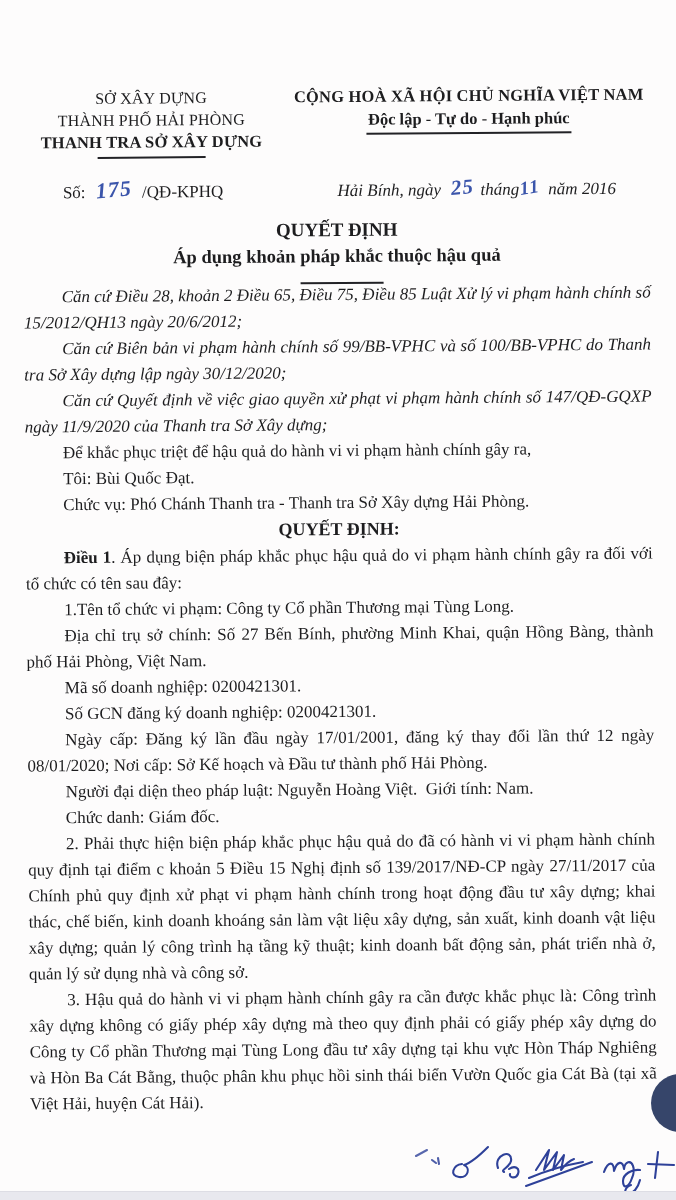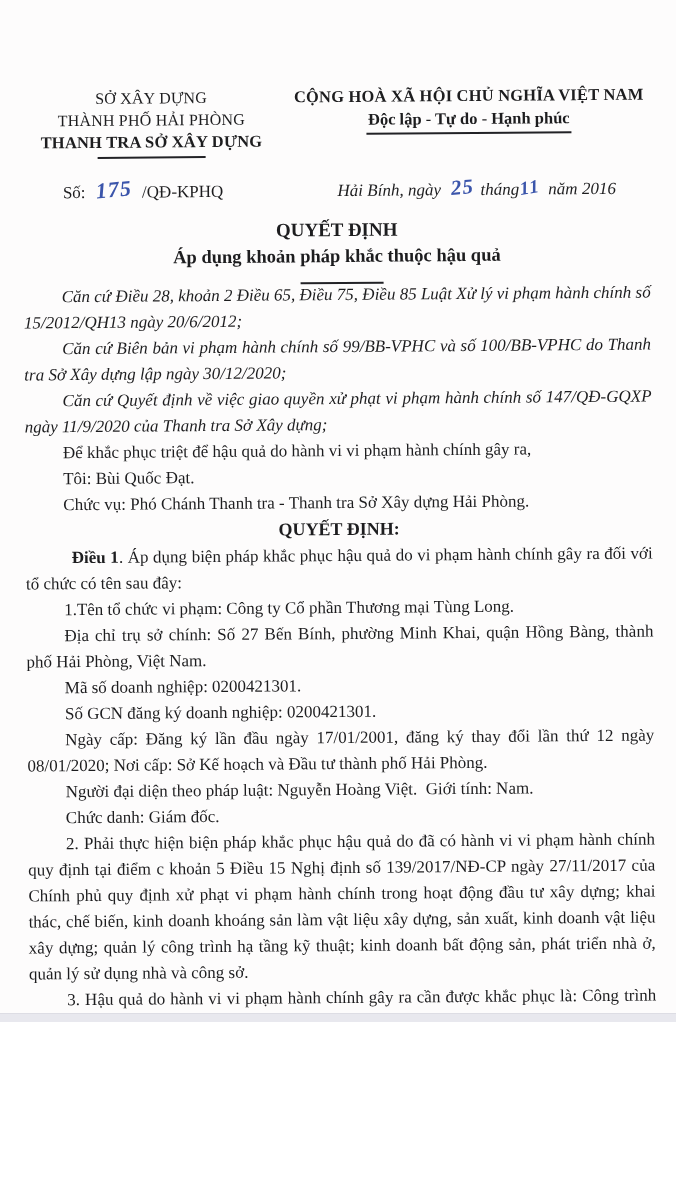--- a/index.html
+++ b/index.html
@@ -1,20 +1,20 @@
 <!DOCTYPE html>
 <html><head>
 <meta charset="utf-8">
 <style>
   * { margin: 0; padding: 0; box-sizing: border-box; }
   html, body { background: #ffffff; }
   .page {
     position: relative;
     width: 676px;
-    height: 1022px;
+    height: 1200px;
     margin: 0 auto;
     background: #fdfcfc;
     overflow: hidden;
     font-family: "Liberation Serif", serif;
     color: #1d1d1f;
   }
   .doc {
     position: relative;
     padding: 86px 25px 0 24px;
     transform: rotate(-0.45deg);
@@ -52,21 +52,21 @@
   .title-line2 { font-weight: bold; font-size: 18.5px; line-height: 27px; }
   .title-line2 .u { border-bottom: 2px solid #222226; padding-bottom: 16px; }
   
   .body-text { margin-top: 12px; font-size: 17px; line-height: 26px; }
   .para {
     text-align: justify;
     text-indent: 38px;
   }
   .para.italic { font-style: italic; }
   .center-heading { text-align: center; font-weight: bold; font-size: 18px; line-height: 27px; }
-  .lead-bold { font-weight: bold; margin-left: 8px; }
+  .lead-bold { font-weight: bold; }
   
   .stamp-dot {
     position: absolute;
     left: 651px; top: 1074px;
     width: 58px; height: 58px;
     border-radius: 50%;
     background: #36456a;
   }
   .signature-svg { position: absolute; left: 396px; top: 1118px; }
   .bottom-strip {

